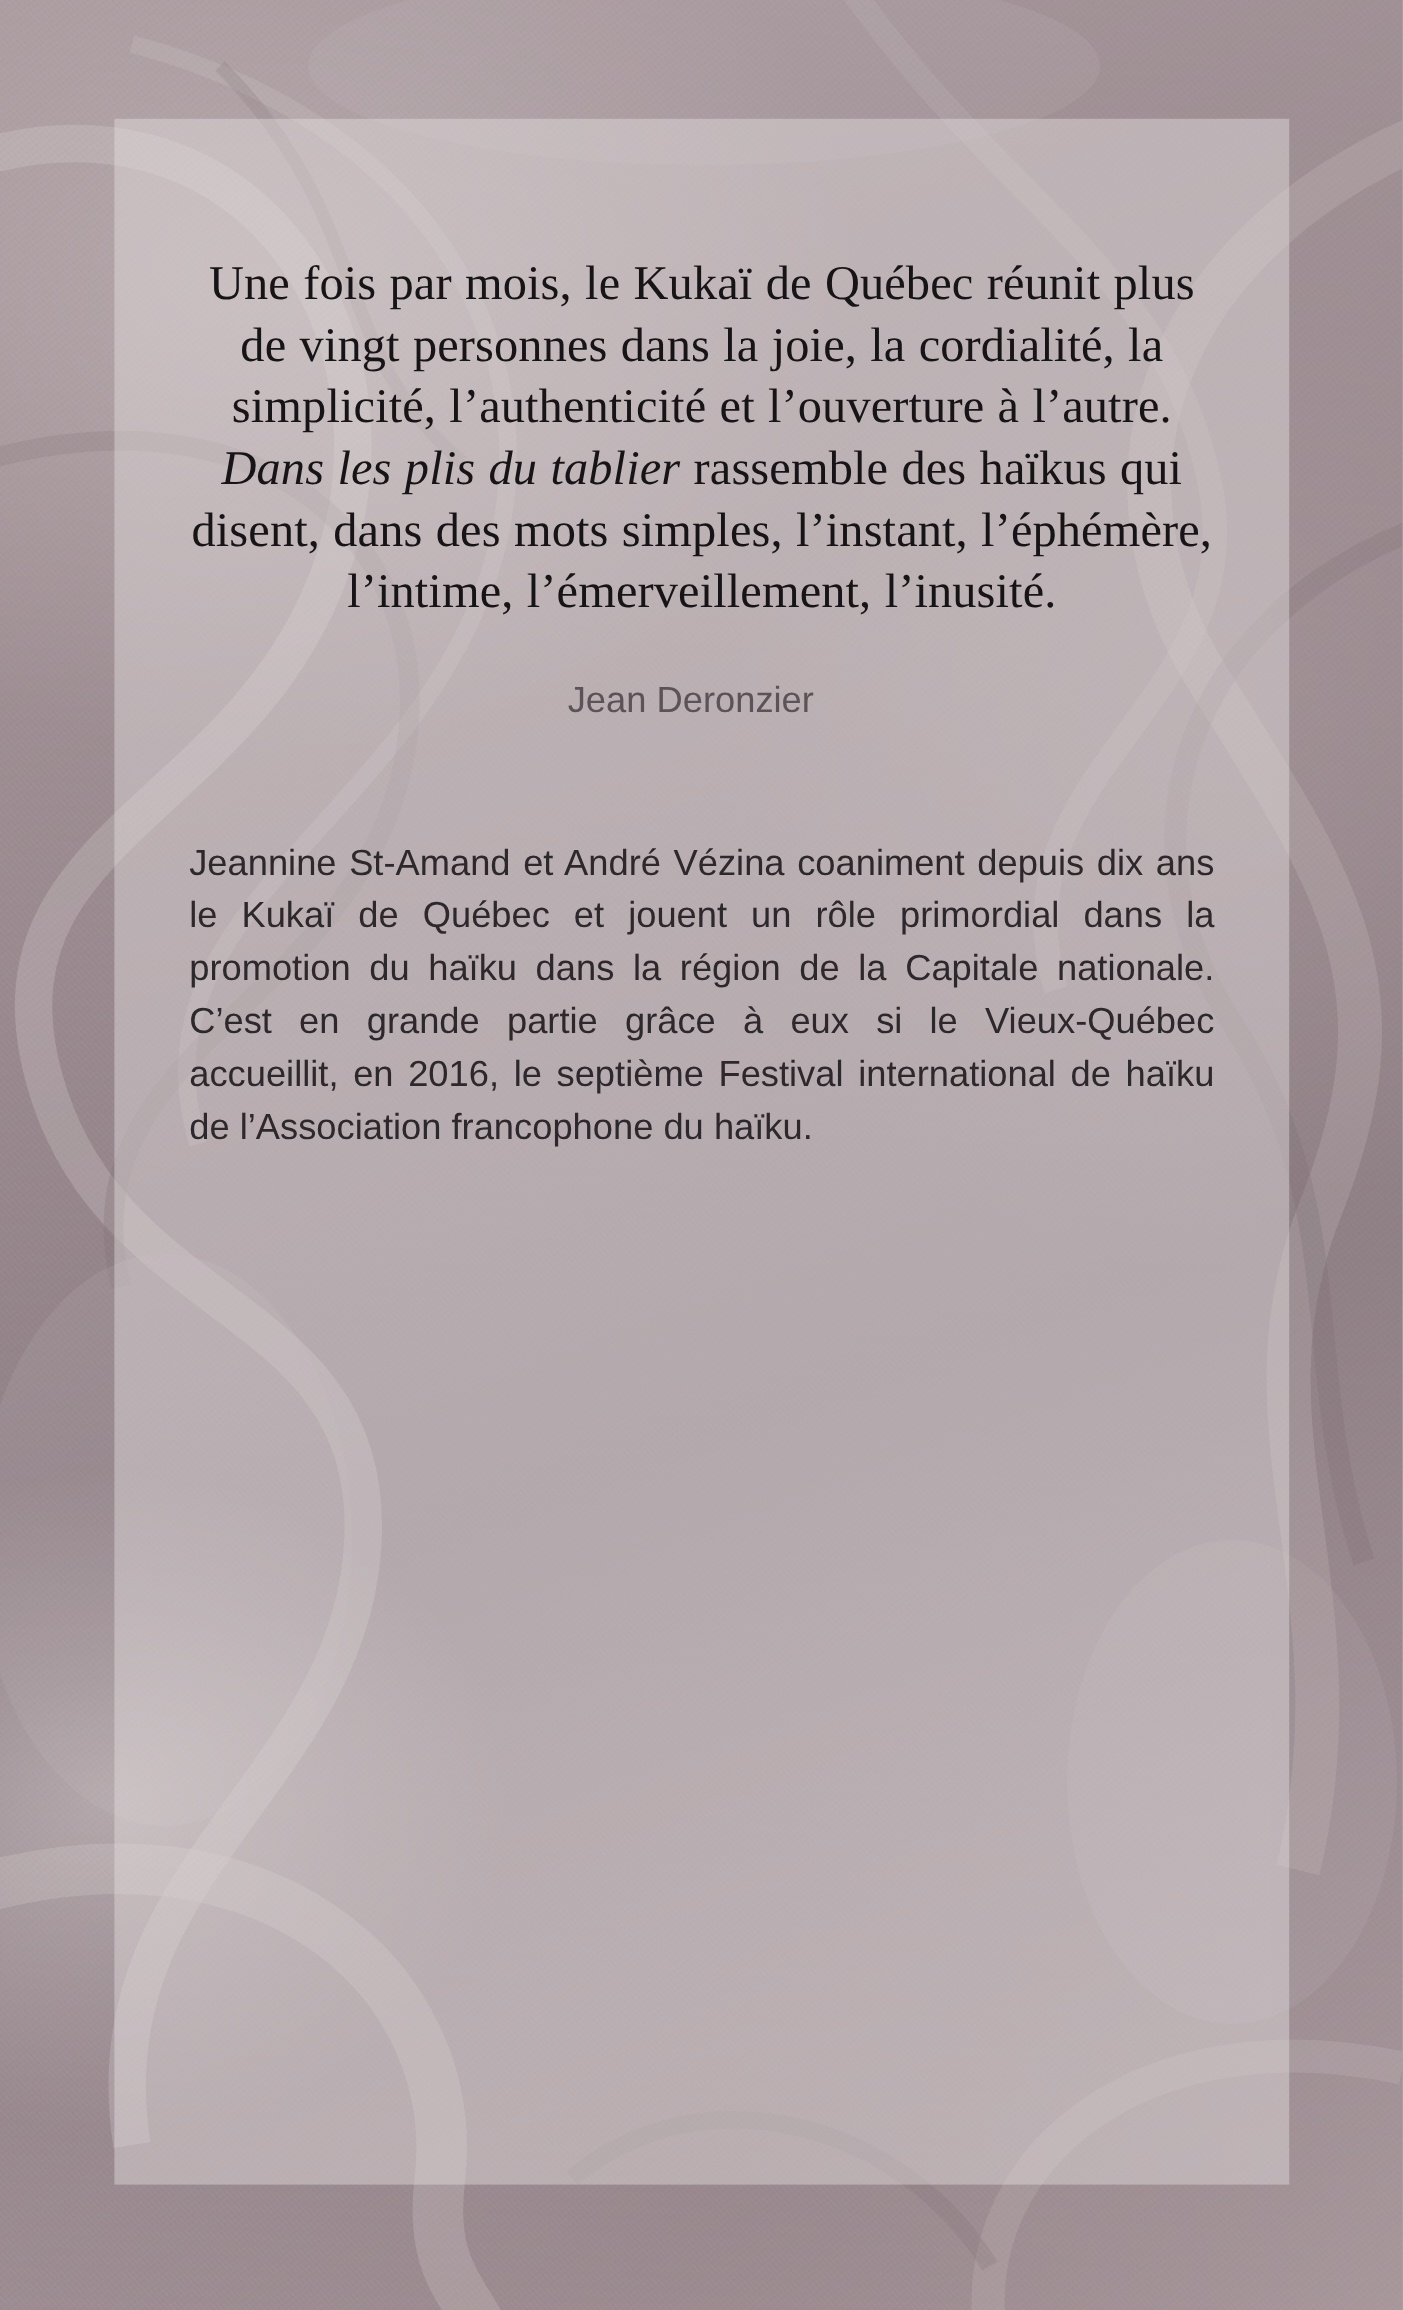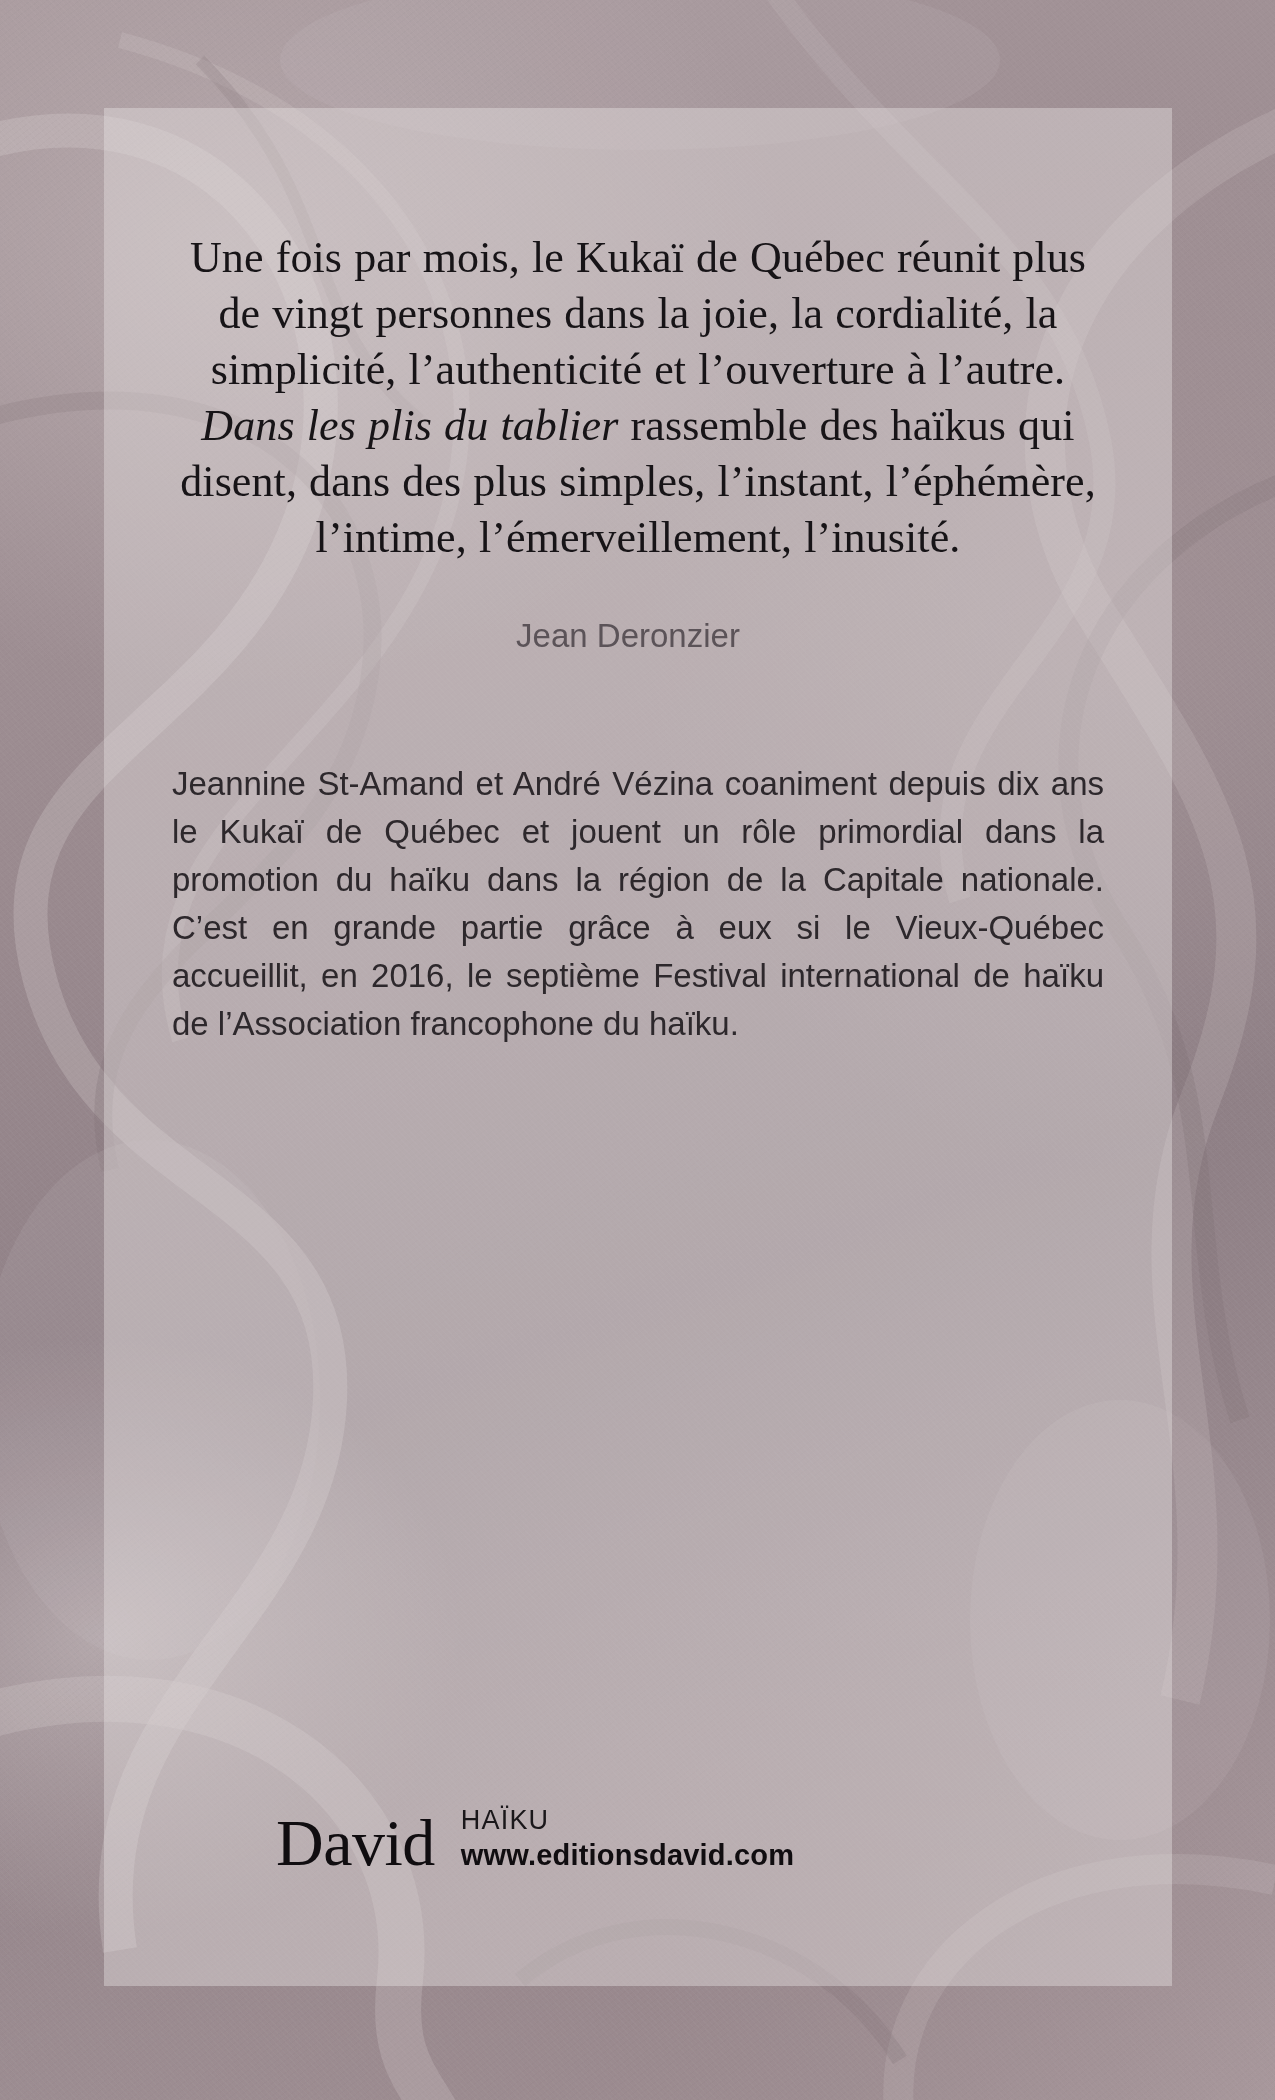--- a/index.html
+++ b/index.html
@@ -163,28 +163,21 @@
     <ellipse cx="150" cy="1400" rx="170" ry="260"></ellipse>
     <ellipse cx="1120" cy="1620" rx="150" ry="220"></ellipse>
     <ellipse cx="640" cy="60" rx="360" ry="90"></ellipse>
   </g>
 </svg>
 
 <div class="bg-grain"></div>
 
 <div class="panel">
 
-  <p class="blurb"><span>Une fois par mois, le Kukaï de Québec réunit plus de vingt personnes dans la joie, la cordialité, la simplicité, l’authenticité et l’ouverture à l’autre. </span><span class="it">Dans les plis du tablier</span><span> rassemble des haïkus qui disent, dans des plus simples, l’instant, l’éphémère, l’intime, l’émerveillement, l’inusité.</span></p>
+  <p class="blurb"><span>Une fois par mois, le Kukaï de Québec réunit plus de vingt personnes dans la joie, la cordialité, la simplicité, l’authenticité et l’ouverture à l’autre. </span><span class="it">Dans les plis du tablier</span><span> rassemble des haïkus qui disent, dans des mots simples, l’instant, l’éphémère, l’intime, l’émerveillement, l’inusité.</span></p>
 
 
   <p class="author author-2">Jean Deronzier</p>
 
   <p class="bio">Jeannine St-Amand et André Vézina coaniment depuis dix ans le Kukaï de Québec et jouent un rôle primordial dans la promotion du haïku dans la région de la Capitale nationale. C’est en grande partie grâce à eux si le Vieux-Québec accueillit, en 2016, le septième Festival international de haïku de l’Association francophone du haïku.</p>
 
-  <div class="footer">
-    <div class="logo">David</div>
-    <div class="footer-right">
-      <div class="collection">HAÏKU</div>
-      <div class="website">www.editionsdavid.com</div>
-    </div>
-  </div>
 
 </div>
 
 </body></html>

